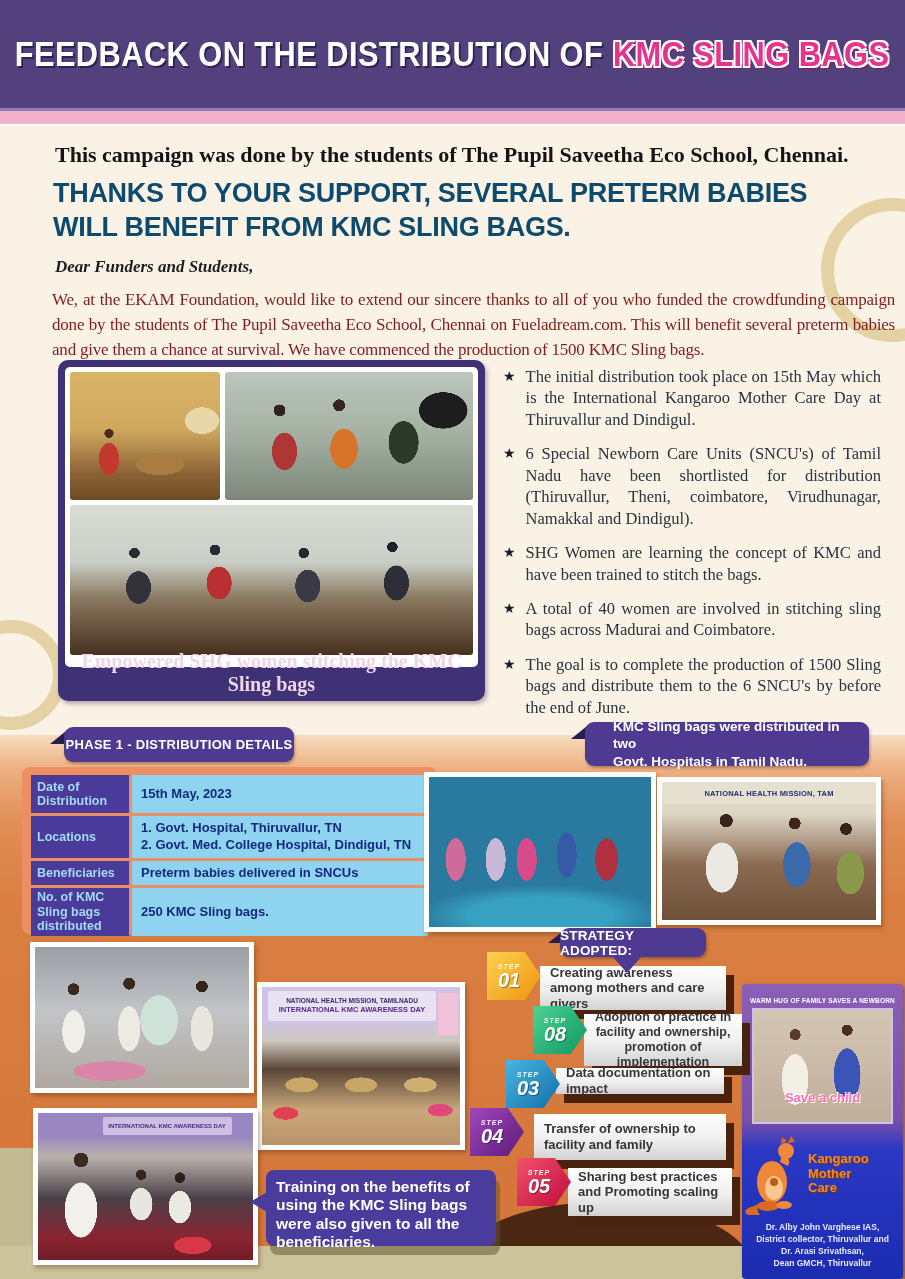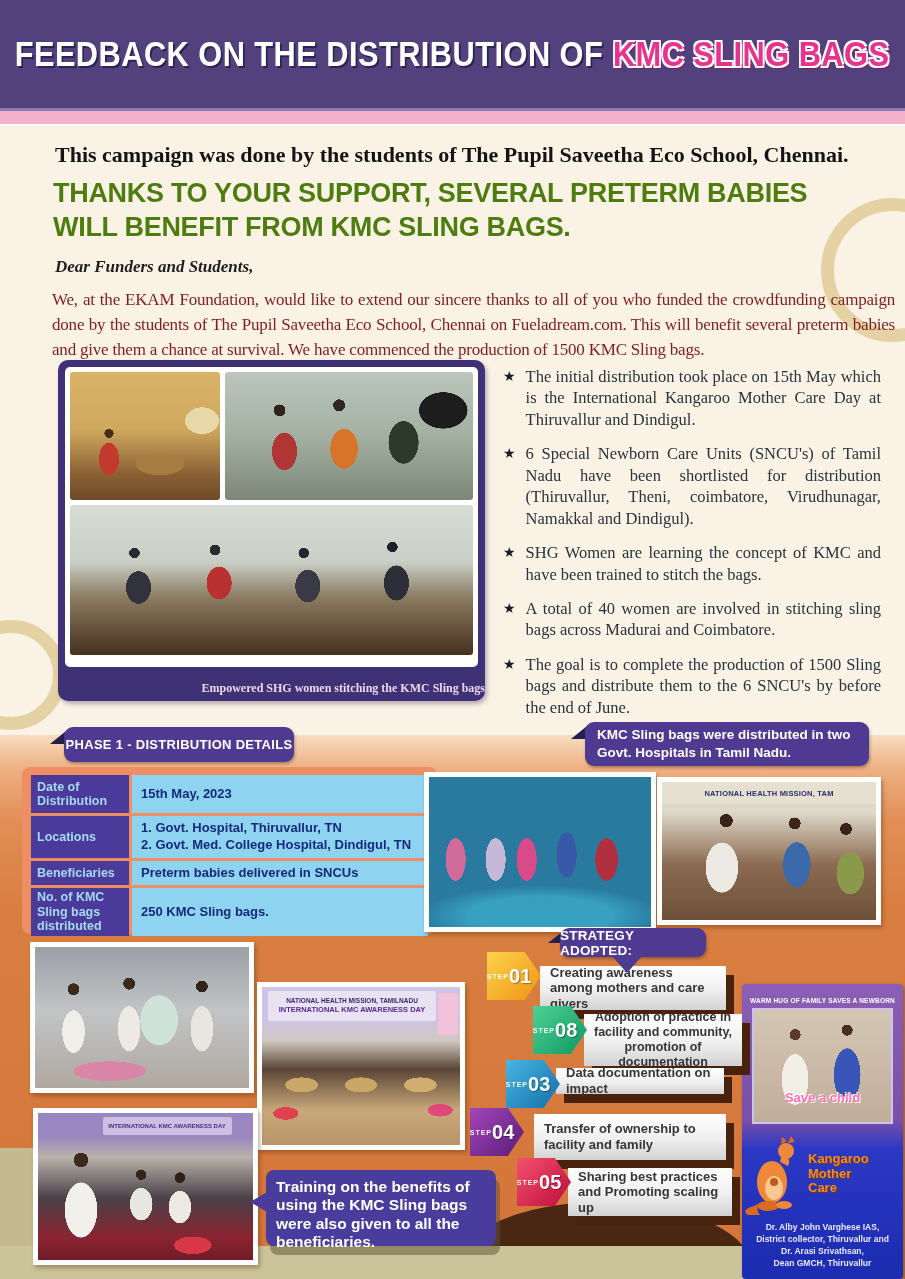--- a/index.html
+++ b/index.html
@@ -18,21 +18,21 @@
 
   
   .ring{position:absolute;border-radius:50%;border:13px solid #e4d2a4;z-index:1;}
   .ring-right{width:118px;height:118px;right:-60px;top:198px;}
   .ring-left{width:84px;height:84px;left:-44px;top:620px;}
 
   
   .campaign-line{position:absolute;left:55px;top:142px;width:840px;z-index:2;
       font-family:"Liberation Serif",serif;font-weight:700;font-size:22px;color:#141414;}
   .thanks-heading{position:absolute;left:53px;top:177px;width:780px;z-index:2;
-      font-size:27px;font-weight:800;color:#4d7c0f;line-height:1.25;white-space:pre-line;letter-spacing:-0.3px;}
+      font-size:27px;font-weight:800;color:#0c4a6e;line-height:1.25;white-space:pre-line;letter-spacing:-0.3px;}
   .salutation{position:absolute;left:55px;top:257px;z-index:2;font-family:"Liberation Serif",serif;
       font-weight:700;font-style:italic;font-size:17px;color:#1d1d1d;}
   .intro-body{position:absolute;left:52px;top:287px;width:843px;z-index:2;
       font-family:"Liberation Serif",serif;font-size:17px;line-height:1.48;text-align:justify;color:#7f1d1d;letter-spacing:-0.2px;}
 
   
   .collage{position:absolute;left:58px;top:360px;width:427px;height:341px;background:#3e3176;
       border-radius:10px;z-index:2;box-shadow:2px 3px 4px rgba(60,40,90,0.35);}
   .collage-inner{position:absolute;left:7px;top:7px;right:7px;height:300px;background:#fff;
       border-radius:5px;padding:5px;box-sizing:border-box;display:flex;flex-direction:column;gap:5px;}
@@ -55,22 +55,22 @@
   .ph-sew3{height:150px;background:
       radial-gradient(circle 8px at 16% 32%, #2a2a30 65%, transparent 66%),
       radial-gradient(ellipse 20px 26px at 17% 55%, #32323c 62%, transparent 63%),
       radial-gradient(circle 8px at 36% 30%, #2a2a30 65%, transparent 66%),
       radial-gradient(ellipse 20px 26px at 37% 52%, #b83030 62%, transparent 63%),
       radial-gradient(circle 8px at 58% 32%, #262630 65%, transparent 66%),
       radial-gradient(ellipse 20px 26px at 59% 54%, #3a3a46 62%, transparent 63%),
       radial-gradient(circle 8px at 80% 28%, #20202a 65%, transparent 66%),
       radial-gradient(ellipse 20px 28px at 81% 52%, #2e2e38 62%, transparent 63%),
       linear-gradient(180deg,#d8dcd4 0%,#c9cec6 38%,#8a7a60 62%,#46301f 100%);}
-  .collage-caption{position:absolute;left:0;bottom:5px;width:100%;text-align:right;z-index:2;
-      font-family:"Liberation Serif",serif;font-weight:700;font-size:12px;color:#eed6e9;}
+  .collage-caption{position:absolute;left:0;bottom:5px;width:100%;text-align:center;z-index:2;
+      font-family:"Liberation Serif",serif;font-weight:700;font-size:20px;color:#eed6e9;}
 
   
   .bullets{position:absolute;left:503px;top:366px;width:378px;z-index:2;
       display:flex;flex-direction:column;gap:13px;list-style:none;margin:0;padding:0;}
   .bullets li{display:flex;gap:10px;font-family:"Liberation Serif",serif;font-size:16.5px;
       line-height:1.3;color:#28333c;text-align:justify;}
   .bullets .star{flex:0 0 auto;font-size:14px;color:#1c1c28;padding-top:2px;}
 
   
   .bottom-section{position:absolute;left:0;top:735px;width:905px;height:544px;z-index:0;
@@ -80,21 +80,21 @@
   .brown-curve{position:absolute;left:452px;top:1202px;width:302px;height:77px;background:#4a2713;
       border-radius:150px 150px 0 0 / 70px 70px 0 0;z-index:1;}
   .khaki-strip{position:absolute;left:0;top:1246px;width:748px;height:33px;background:#cbc39a;z-index:1;}
 
   
   .banner{position:absolute;background:#4f3a92;color:#fff;font-weight:700;border-radius:9px;z-index:4;
       box-shadow:1px 2px 3px rgba(50,30,20,0.35);}
   .phase-banner{left:64px;top:727px;width:230px;height:35px;font-size:13px;letter-spacing:0.3px;
       display:flex;align-items:center;justify-content:center;}
   .kmc-banner{left:585px;top:722px;width:284px;height:44px;font-size:13.5px;line-height:1.3;
-      white-space:pre-line;display:flex;align-items:center;padding:0 12px;box-sizing:border-box;}
+      white-space:pre-line;display:flex;align-items:center;padding:0 28px;box-sizing:border-box;}
   .strategy-banner{left:560px;top:928px;width:146px;height:29px;font-size:13.5px;
       display:flex;align-items:center;justify-content:center;letter-spacing:0.2px;}
   .fold{position:absolute;width:0;height:0;z-index:3;}
   .fold-phase{left:50px;top:731px;border-top:13px solid transparent;border-right:16px solid #241f4e;}
   .fold-kmc{left:571px;top:726px;border-top:13px solid transparent;border-right:16px solid #241f4e;}
   .fold-strategy{left:548px;top:932px;border-top:11px solid transparent;border-right:14px solid #241f4e;}
   .strategy-arrow{position:absolute;left:612px;top:956px;width:0;height:0;z-index:4;
       border-left:15px solid transparent;border-right:15px solid transparent;border-top:17px solid #4f3a92;}
 
   
@@ -127,21 +127,21 @@
       radial-gradient(circle 9px at 86% 34%, #38221a 65%, transparent 66%),
       radial-gradient(ellipse 22px 34px at 88% 66%, #8a9a4a 62%, transparent 63%),
       linear-gradient(180deg,#ded8c8 0%,#ded8c8 22%,#8a6a50 60%,#6e503a 100%);}
   .photo-e .photo-banner-strip{position:absolute;left:0;top:0;width:100%;height:22px;background:#e6e0d0;
       display:flex;align-items:center;justify-content:center;}
   .photo-banner-strip span{font-size:7.5px;font-weight:700;color:#28306e;letter-spacing:0.2px;}
 
   
   .step-chevron{position:absolute;width:54px;height:48px;z-index:4;color:#fff;
       clip-path:polygon(0 0,70% 0,100% 50%,70% 100%,0 100%);
-      display:flex;flex-direction:row;align-items:center;justify-content:center;padding-right:10px;box-sizing:border-box;}
+      display:flex;flex-direction:column;align-items:center;justify-content:center;padding-right:10px;box-sizing:border-box;font-style:italic;}
   .step-chevron .sw{font-size:7px;font-weight:700;letter-spacing:1px;opacity:0.95;}
   .step-chevron .num{font-size:20px;font-weight:800;line-height:1;text-shadow:1px 1px 1px rgba(0,0,0,0.35);}
   .sc1{left:487px;top:952px;background:linear-gradient(135deg,#fcd34d,#ef9312);}
   .sc2{left:533px;top:1006px;background:linear-gradient(135deg,#4ed194,#0f9862);}
   .sc3{left:506px;top:1060px;background:linear-gradient(135deg,#47b5e3,#146fa8);}
   .sc4{left:470px;top:1108px;background:linear-gradient(135deg,#a246bb,#5c1b78);}
   .sc5{left:517px;top:1158px;background:linear-gradient(135deg,#f2516e,#c00c3c);}
   .step-bar{position:absolute;z-index:3;background:linear-gradient(180deg,#ffffff 0%,#efefef 55%,#d2d2d2 100%);
       box-shadow:8px 9px 0 #49220e;color:#363636;font-weight:700;font-size:13px;line-height:1.2;
       display:flex;align-items:center;padding:4px 10px;box-sizing:border-box;}
@@ -318,21 +318,21 @@
   <div class="step-chevron sc1">
     <span class="sw">STEP</span>
     <span class="num">01</span>
   </div>
   <div class="step-bar sb1">Creating awareness among mothers and care givers</div>
 
   <div class="step-chevron sc2">
     <span class="sw">STEP</span>
     <span class="num">08</span>
   </div>
-  <div class="step-bar sb2">Adoption of practice in facility and community, promotion of documentation</div>
+  <div class="step-bar sb2">Adoption of practice in facility and ownership, promotion of implementation</div>
 
   <div class="step-chevron sc3">
     <span class="sw">STEP</span>
     <span class="num">03</span>
   </div>
   <div class="step-bar sb3">Data documentation on impact</div>
 
   <div class="step-chevron sc4">
     <span class="sw">STEP</span>
     <span class="num">04</span>

